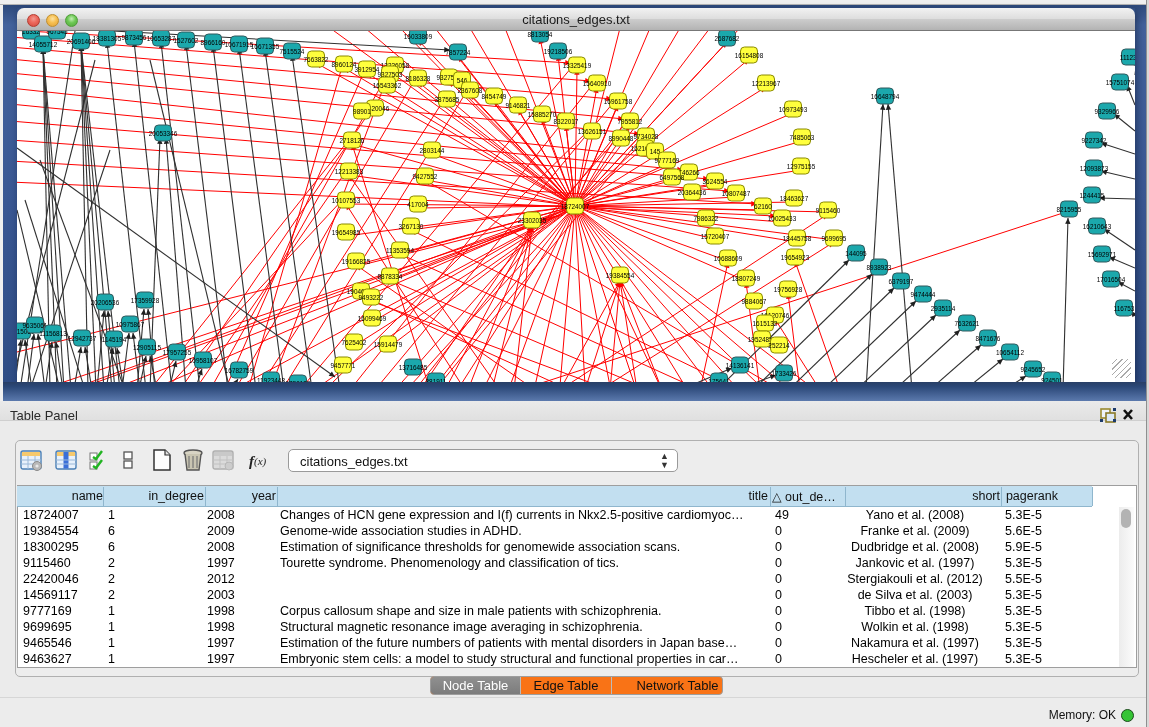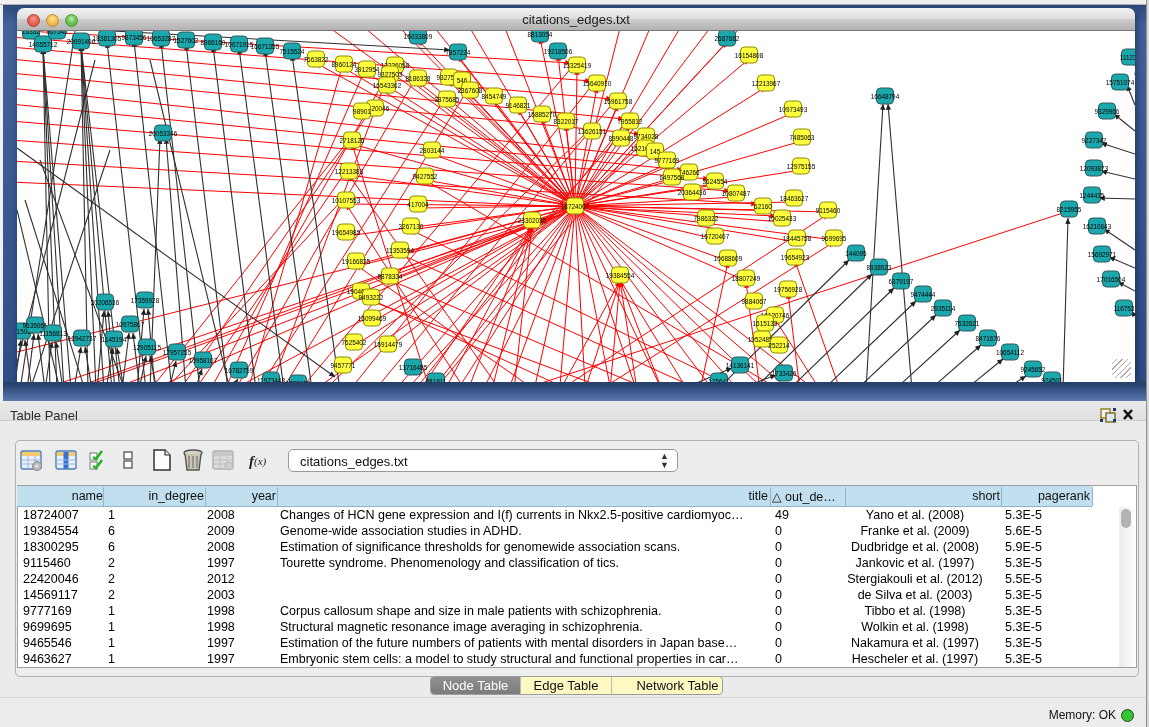--- a/index.html
+++ b/index.html
@@ -32,21 +32,21 @@
 #thead{position:absolute;left:17px;top:486px;width:1075px;height:21px;background:#c2dff0;border-bottom:1px solid #8fb6cd}
 .h{position:absolute;top:489px;font-size:12.5px;color:#111;text-align:right}
 .hsep{position:absolute;top:487px;width:1px;height:19px;background:#8fb6cd}
 .row{position:absolute;left:17px;width:1075px;height:16px;font-size:12.5px;color:#000;white-space:nowrap}
 .c{position:absolute;top:1px}
 .c0{left:6px}.c1{left:91px}.c2{left:190px}.c3{left:263px}.c4{left:758px}
 .c5{left:820px;width:156px;text-align:center}.c6{left:988px}
 #vsb{position:absolute;left:1119px;top:507px;width:15px;height:160px;background:linear-gradient(90deg,#ececec,#fbfbfb)}
 #vsb .th{position:absolute;left:2px;top:2px;width:10px;height:19px;border-radius:5px;background:#b3b3b3}
 
-#tabs{position:absolute;left:430px;top:676px;width:293px;height:19px;border:1px solid #9d9d9d;border-radius:4px;background:#fef9c3;font-size:13px}
+#tabs{position:absolute;left:430px;top:676px;width:293px;height:19px;border:1px solid #9d9d9d;border-radius:4px;background:#f97316;font-size:13px}
 #tabs .seg{position:absolute;top:0;height:17px;text-align:center;padding-top:1px;color:#111}
 #tabs .sel{background:linear-gradient(180deg,#909090,#7c7c7c);color:#fff;border-radius:3px 0 0 3px}
 
 #status{position:absolute;left:0;top:697px;width:1146px;height:30px;background:#ececec;border-top:1px solid #d6d6d6}
 #mem{position:absolute;left:1020px;top:708px;width:96px;text-align:right;font-size:12px;color:#111}
 #dot{position:absolute;left:1120.5px;top:709px;width:13px;height:13px;border-radius:50%;background:#35c435;border:1.5px solid #1c4a1c}
 </style></head><body>
 <div id="desk">
  <div id="blue"></div>
  <div id="topstrip"></div>
@@ -800,21 +800,21 @@
     </div>
 
  <div id="tbl"></div>
  <div id="thead"></div>
  <span class="h" style="left:18px;width:85px">name</span>
  <span class="h" style="left:104px;width:100px">in_degree</span>
  <span class="h" style="left:206px;width:70px">year</span>
  <span class="h" style="left:278px;width:490px">title</span>
  <span class="h" style="left:772px;width:72px;text-align:left">△ out_de…</span>
  <span class="h" style="left:846px;width:154px">short</span>
- <span class="h" style="left:1002px;width:88px">pagerank</span>
+ <span class="h" style="left:970px;width:88px">pagerank</span>
  <div class="hsep" style="left:103px"></div>
  <div class="hsep" style="left:205px"></div>
  <div class="hsep" style="left:277px"></div>
  <div class="hsep" style="left:770px"></div>
  <div class="hsep" style="left:845px"></div>
  <div class="hsep" style="left:1001px"></div>
  <div class="hsep" style="left:1092px"></div>
 <div class="row" style="top:507px">
       <span class="c c0">18724007</span>
       <span class="c c1">1</span>

